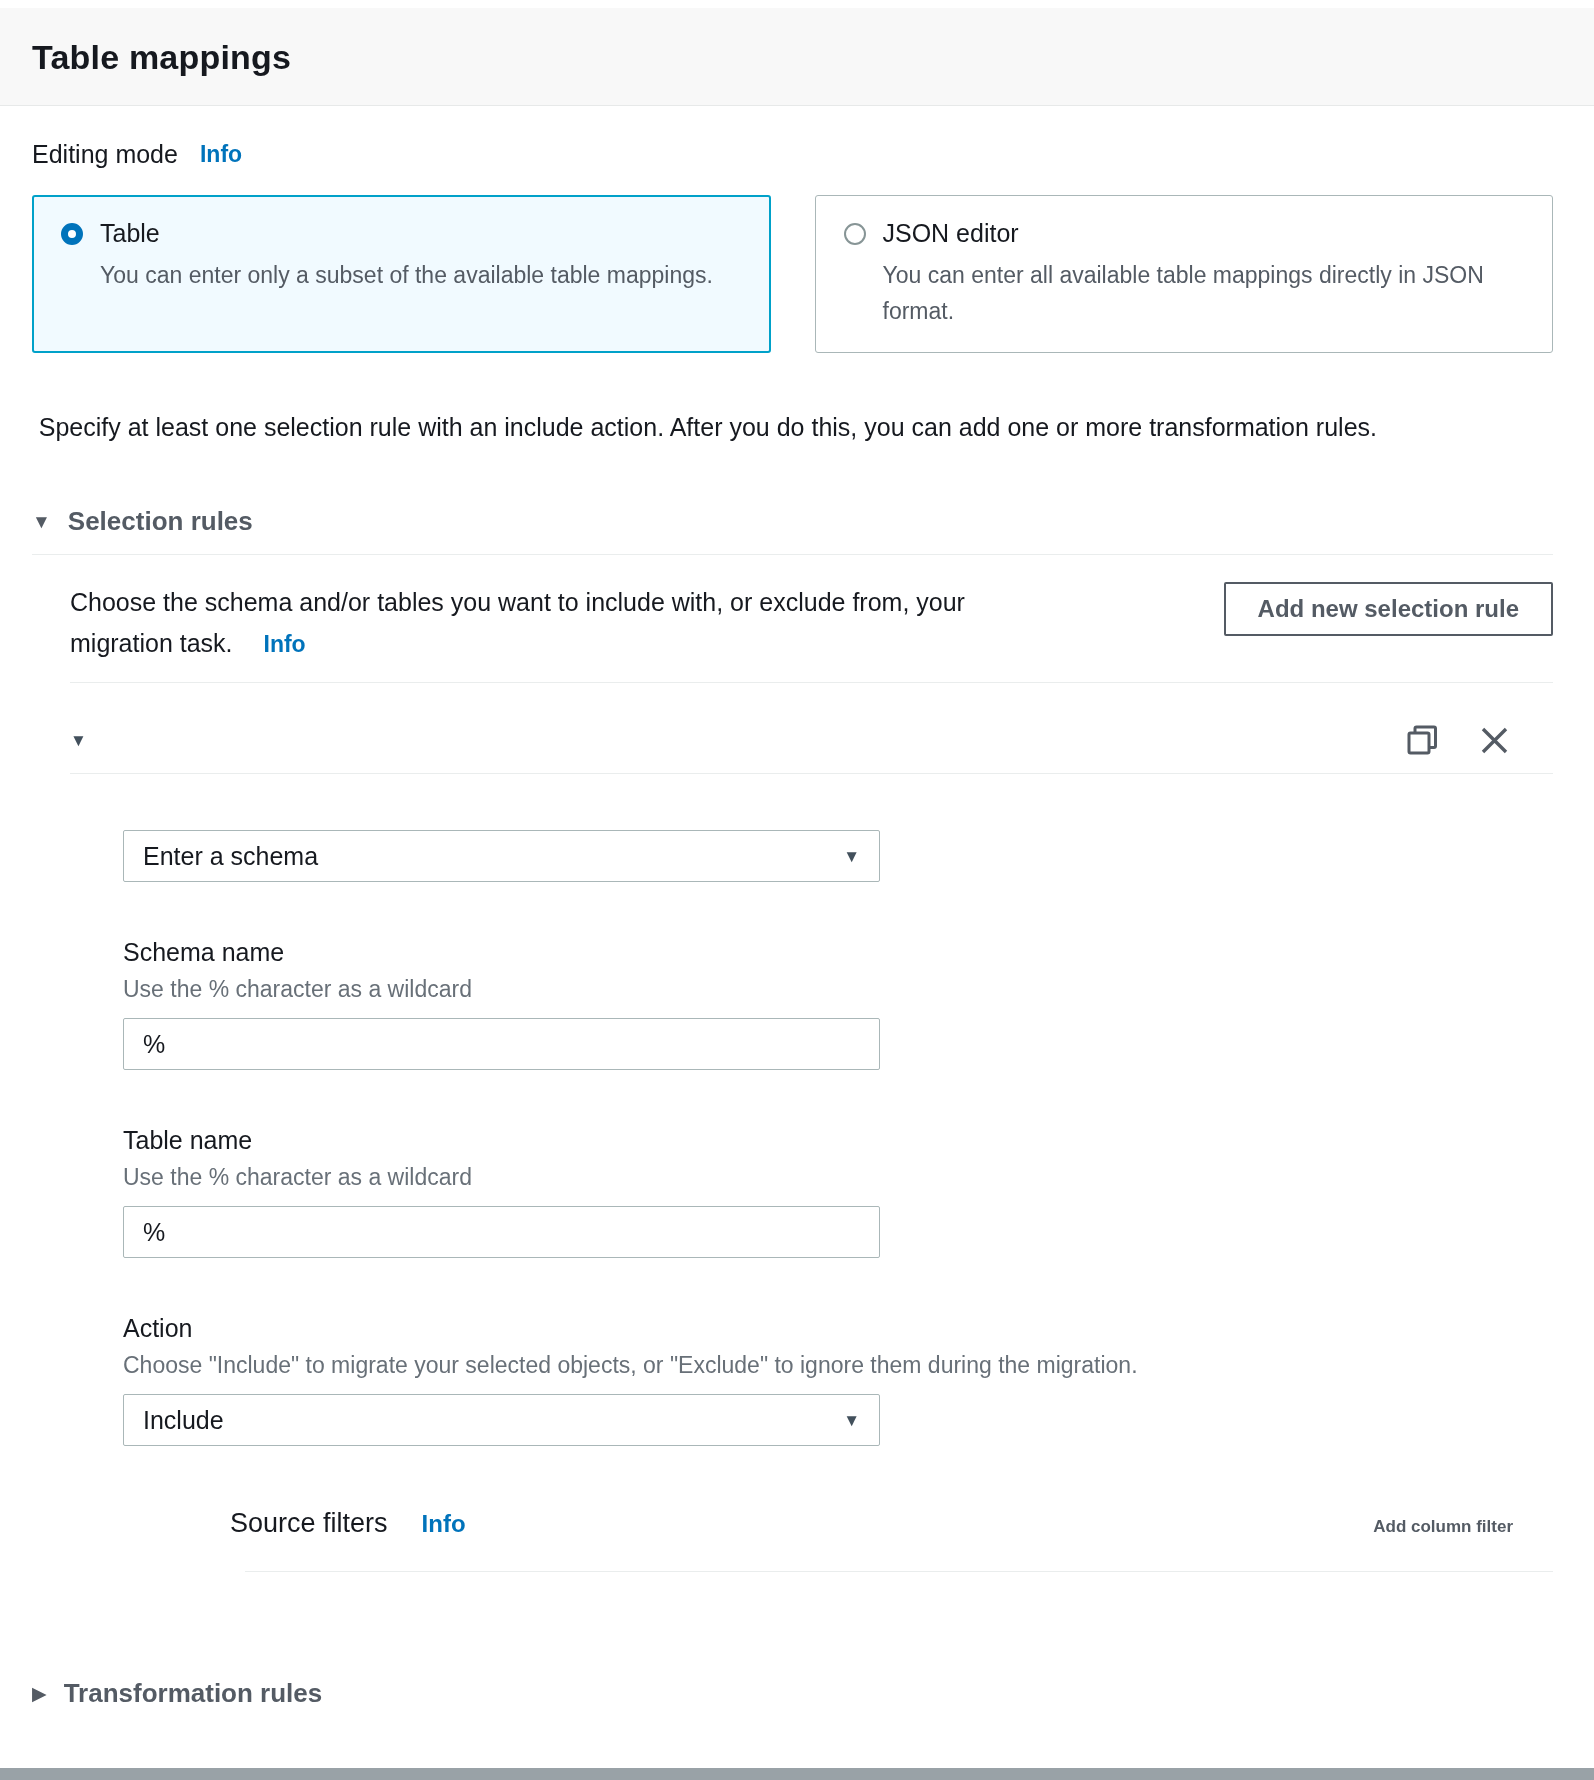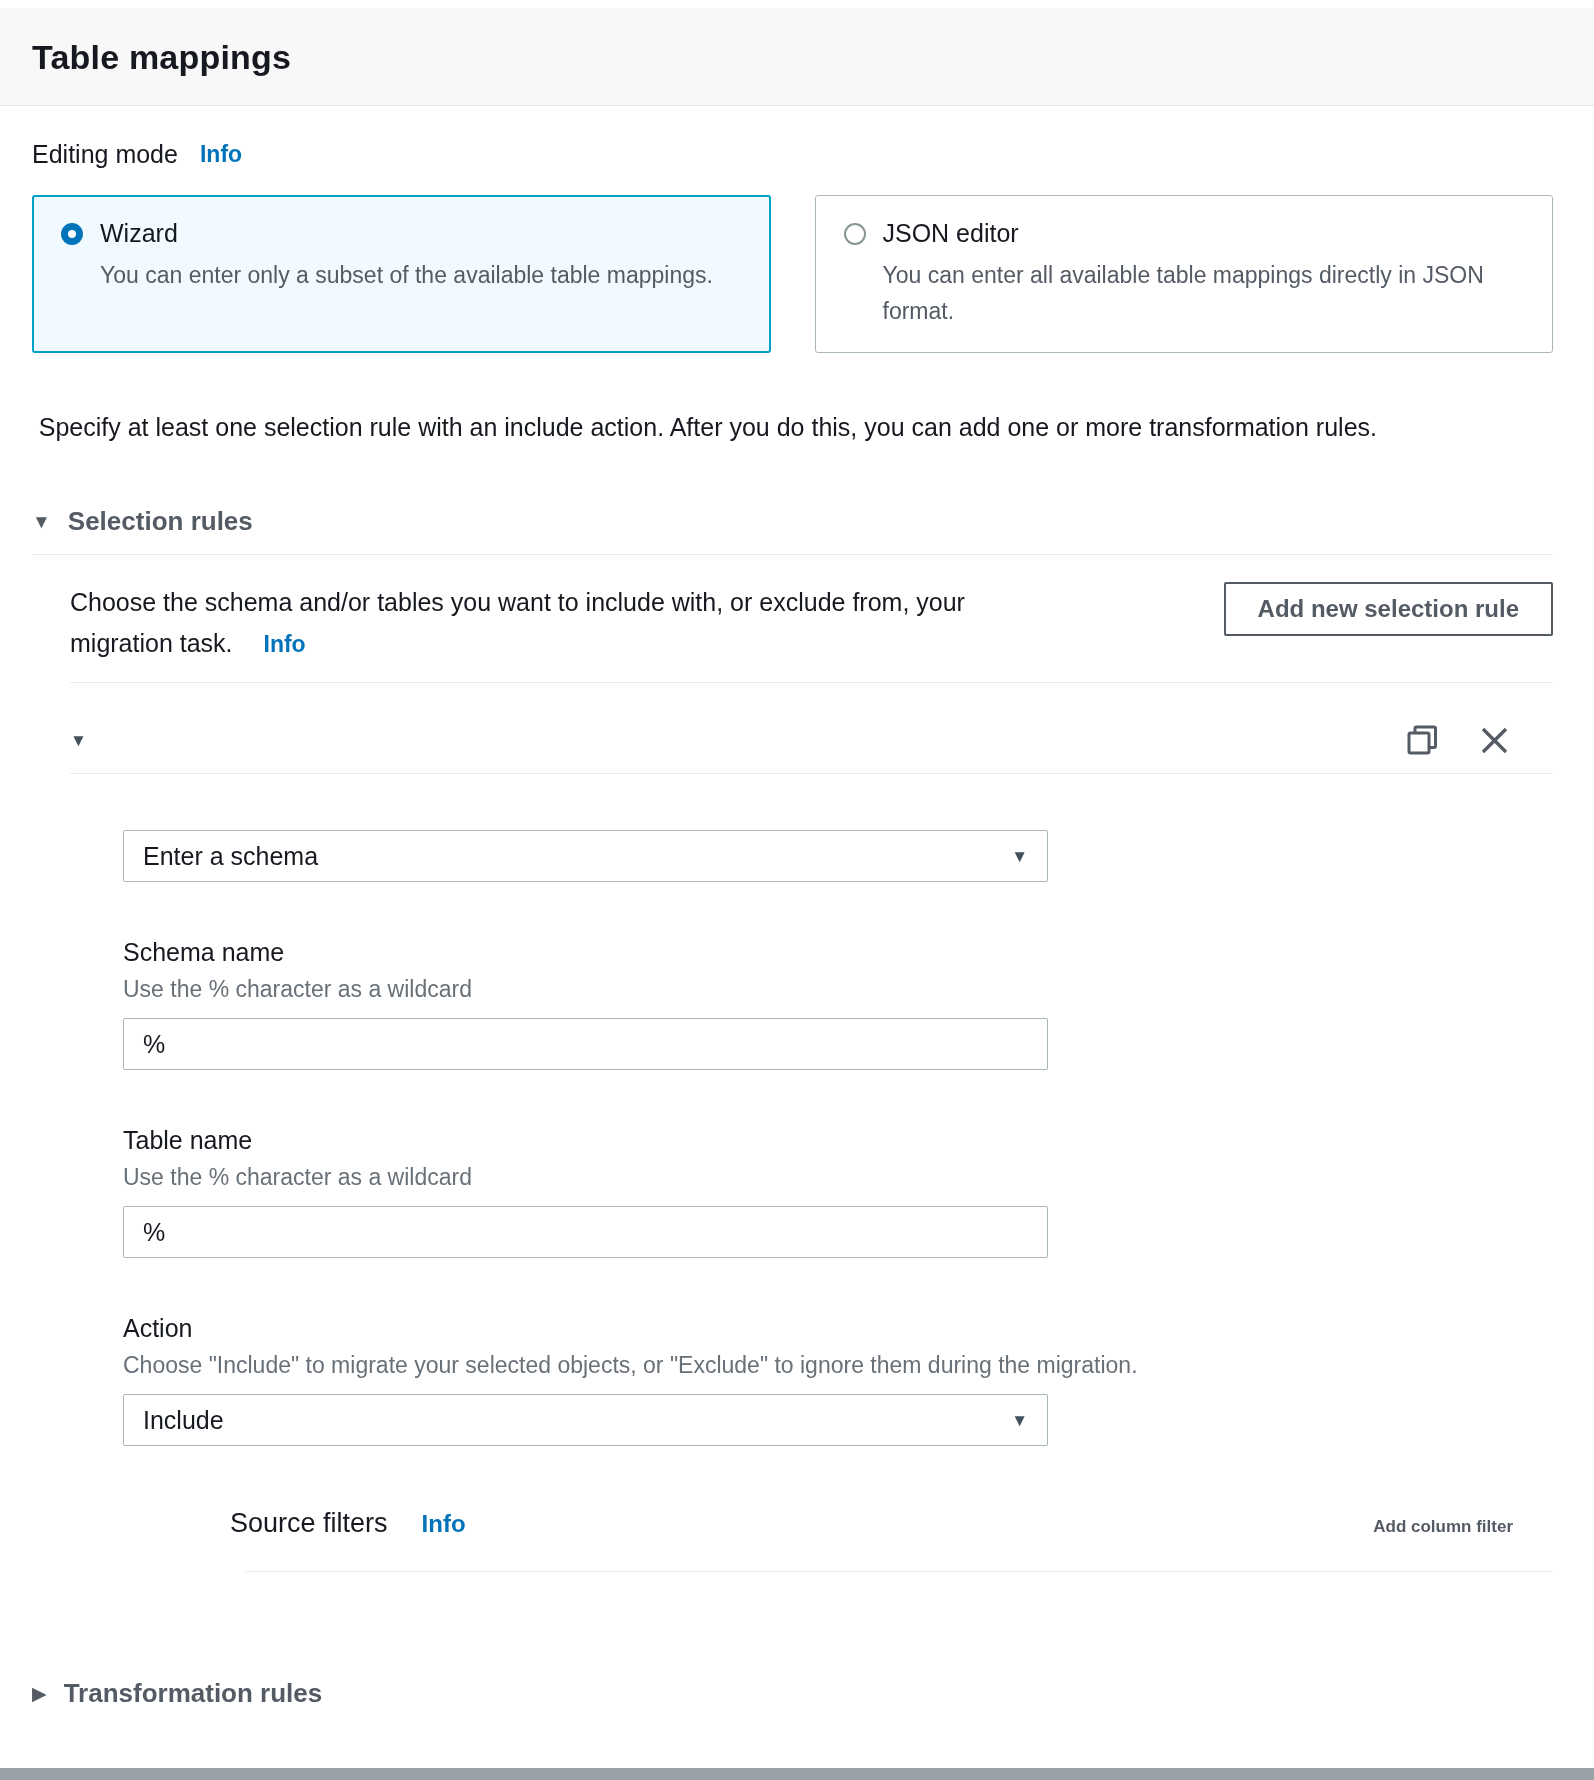--- a/index.html
+++ b/index.html
@@ -65,21 +65,21 @@
   .rule-icons { margin-left:auto; display:flex; align-items:center; gap:42px; padding-right:44px; }
   .icon-btn { background:none; border:none; padding:0; cursor:pointer; line-height:0; }
   .icon-btn svg { display:block; }
 
   
   .form { padding-left:91px; }
   .form-field { margin-top:56px; }
   .form-label { font-size:25px; color:#16191f; }
   .helper { margin-top:9px; font-size:23px; color:#687078; }
   .select, .text-input {
-    margin-top:15px; width:925px; height:52px;
+    margin-top:15px; width:757px; height:52px;
     border:1px solid #aab7b8; border-radius:2px; background:#fff;
     font-size:25px; color:#16191f; padding:0 19px;
   }
   .select { display:flex; align-items:center; justify-content:space-between; cursor:pointer; }
   .text-input { font-family:inherit; display:block; }
 
   
   .sf-row { margin-top:62px; padding-left:198px; display:flex; align-items:baseline; }
   .sf-title { font-size:27px; color:#16191f; }
   .sf-row .info-link { margin-left:34px; font-size:24px; }
@@ -106,21 +106,21 @@
 
   <div class="label-row">
     <span class="field-label">Editing mode</span>
     <a class="info-link">Info</a>
   </div>
 
   <div class="cards">
     <div class="card selected">
       <div class="card-head">
         <span class="radio on"></span>
-        <span class="card-label">Wizard</span>
+        <span class="card-label">Table</span>
       </div>
       <div class="card-desc">You can enter only a subset of the available table mappings.</div>
     </div>
     <div class="card">
       <div class="card-head">
         <span class="radio off"></span>
         <span class="card-label">JSON editor</span>
       </div>
       <div class="card-desc">You can enter all available table mappings directly in JSON format.</div>
     </div>

